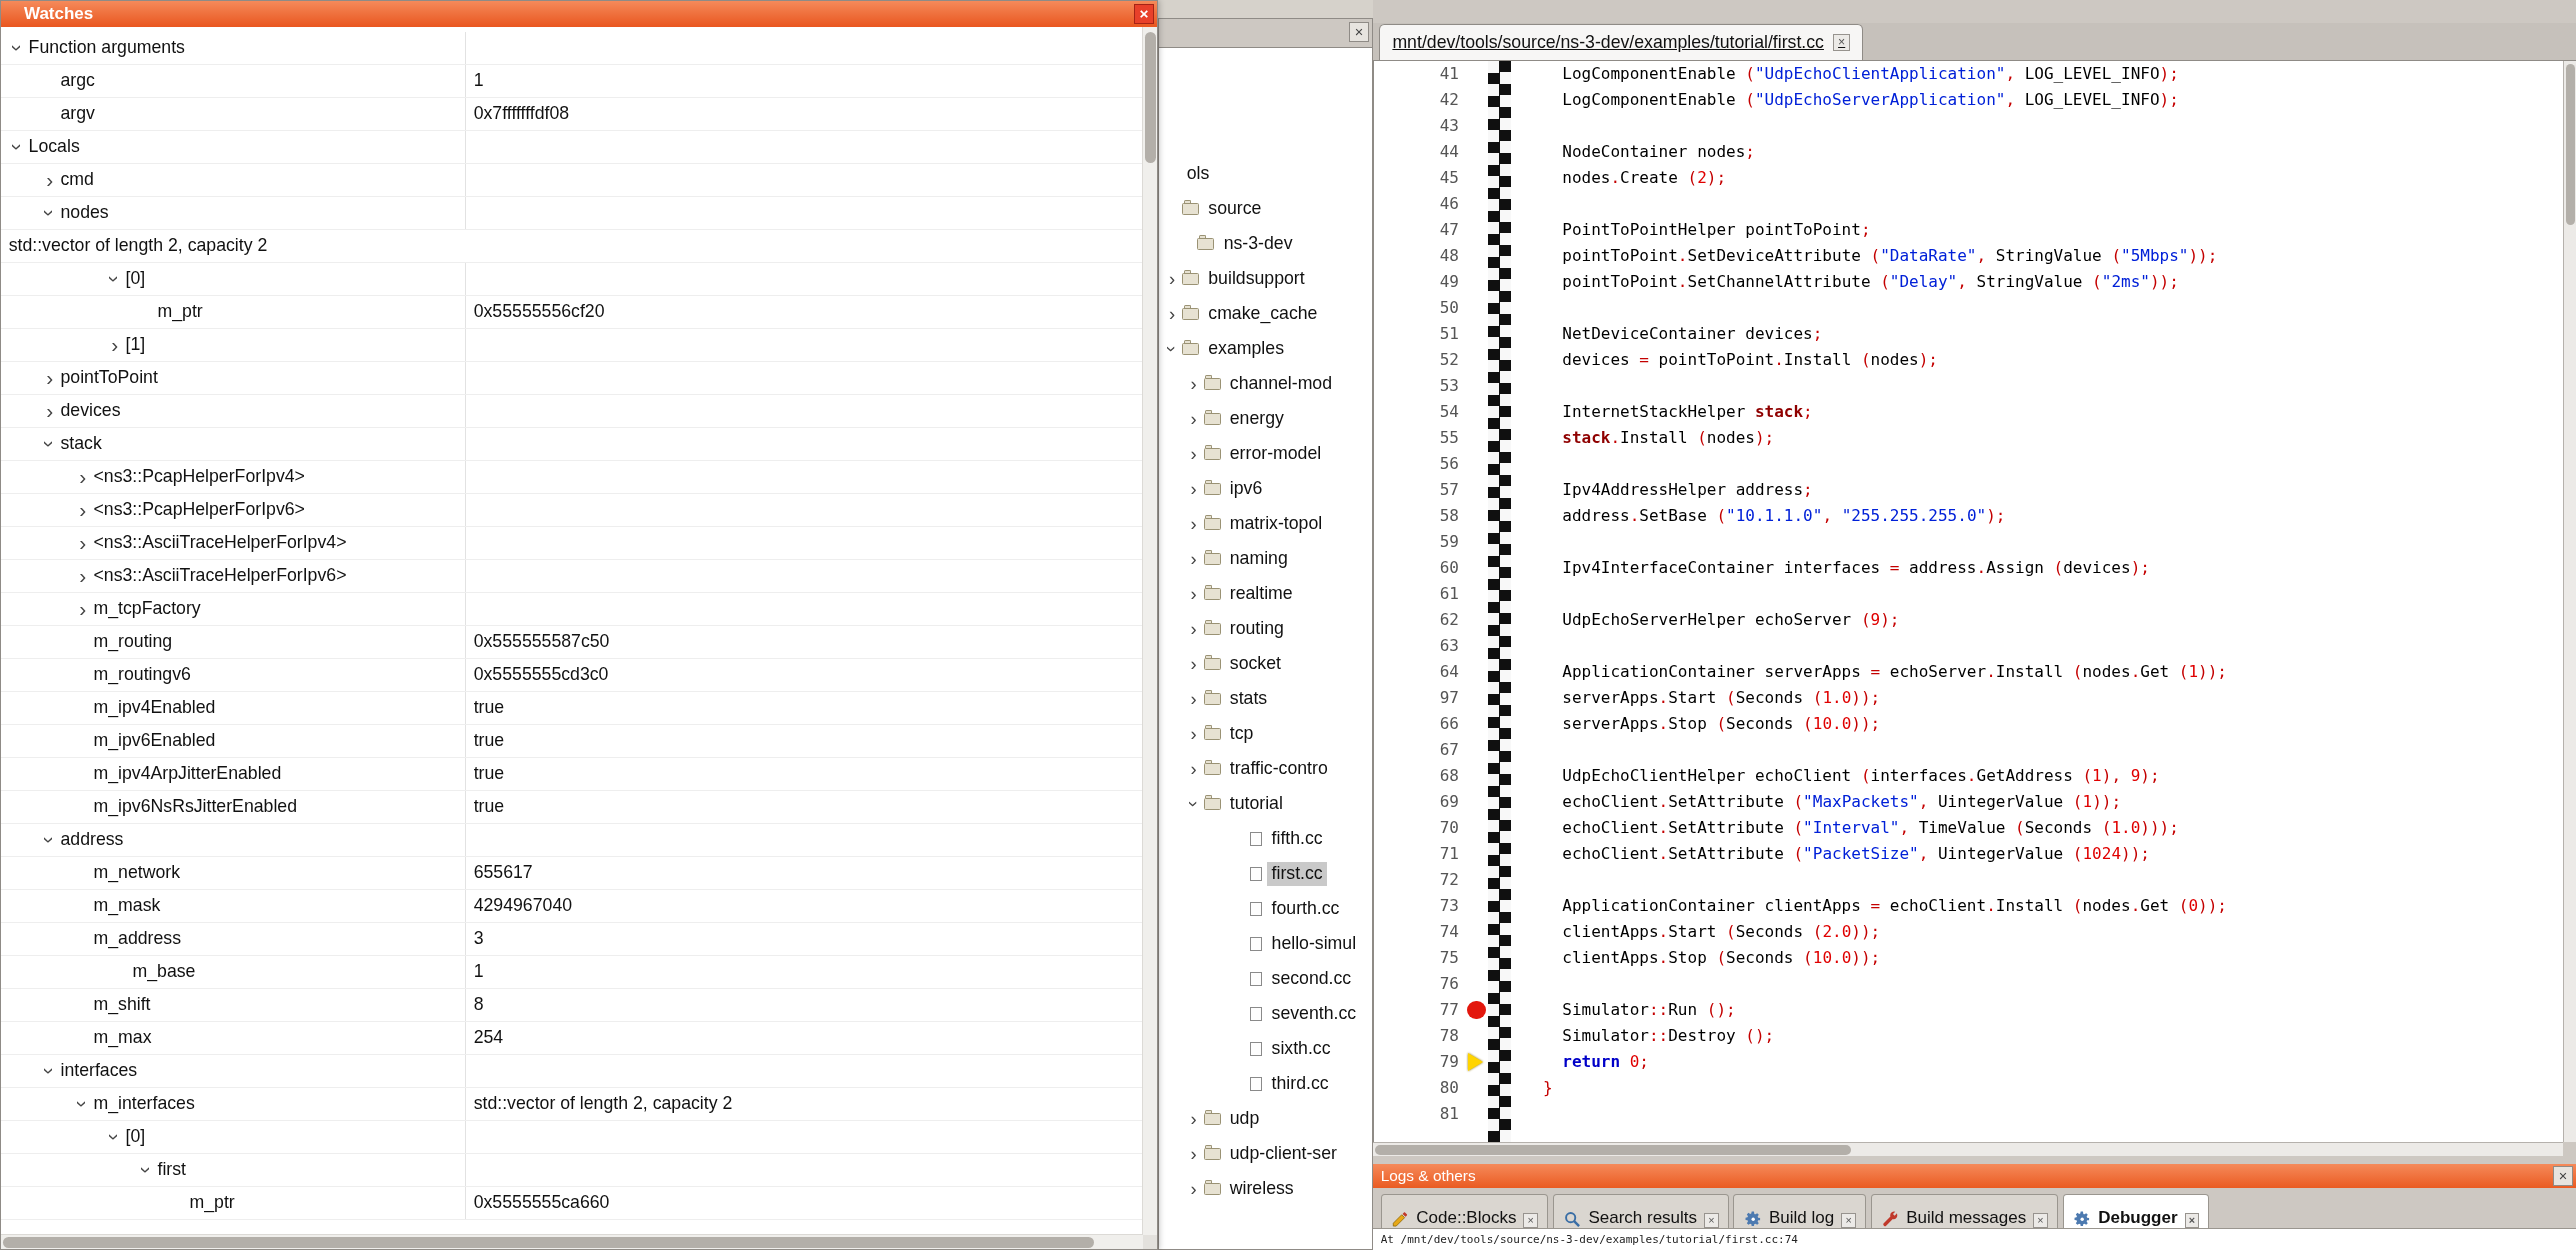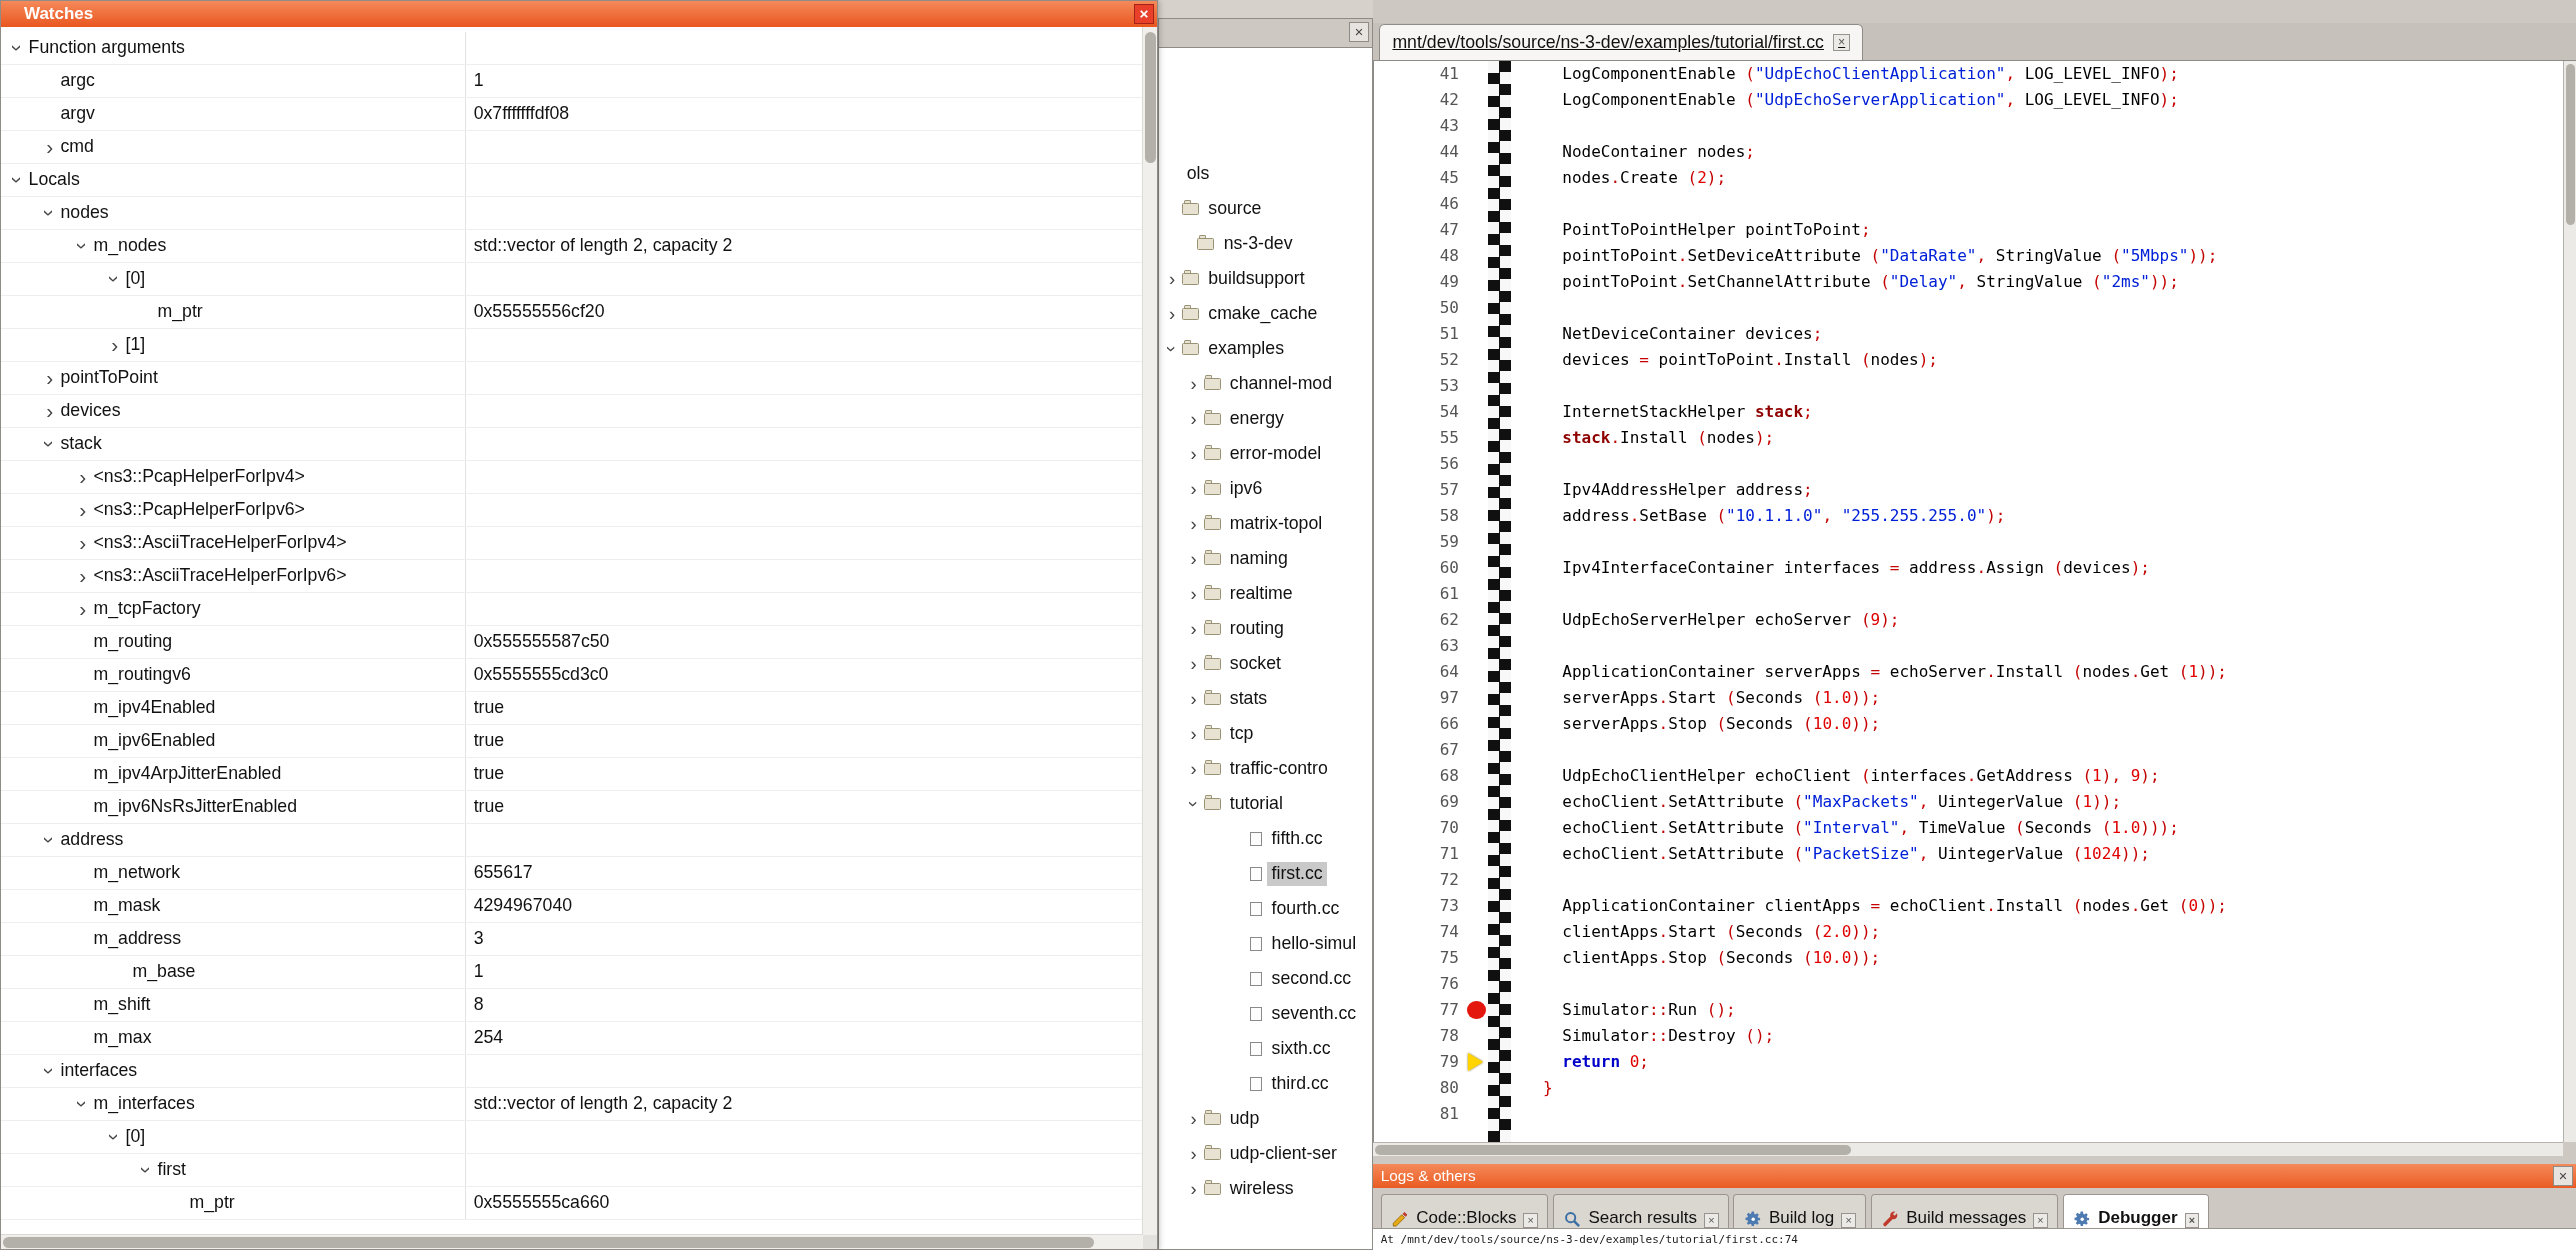--- a/index.html
+++ b/index.html
@@ -473,45 +473,41 @@
           <div class="w-val">1</div>
         </div>
         <div class="w-row">
           <div class="w-name" style="padding-left: 38px;">
             <span class="exp none"></span>
             <span>argv</span>
           </div>
           <div class="w-val">0x7fffffffdf08</div>
         </div>
         <div class="w-row">
+          <div class="w-name" style="padding-left: 6.1px;">
+            <span class="exp open"></span>
+            <span>Locals</span>
+          </div>
+          <div class="w-val"></div>
+        </div>
+        <div class="w-row">
           <div class="w-name" style="padding-left: 38px;">
             <span class="exp closed"></span>
             <span>cmd</span>
           </div>
           <div class="w-val"></div>
         </div>
         <div class="w-row">
-          <div class="w-name" style="padding-left: 6.1px;">
-            <span class="exp open"></span>
-            <span>Locals</span>
-          </div>
-          <div class="w-val"></div>
-        </div>
-        <div class="w-row">
           <div class="w-name" style="padding-left: 38px;">
             <span class="exp open"></span>
             <span>nodes</span>
           </div>
           <div class="w-val"></div>
         </div>
         <div class="w-row">
-          <div class="w-name" style="padding-left: 71px;">
-            <span class="exp open"></span>
-            <span>m_nodes</span>
-          </div>
           <div class="w-val">std::vector of length 2, capacity 2</div>
         </div>
         <div class="w-row">
           <div class="w-name" style="padding-left: 103px;">
             <span class="exp open"></span>
             <span>[0]</span>
           </div>
           <div class="w-val"></div>
         </div>
         <div class="w-row">

